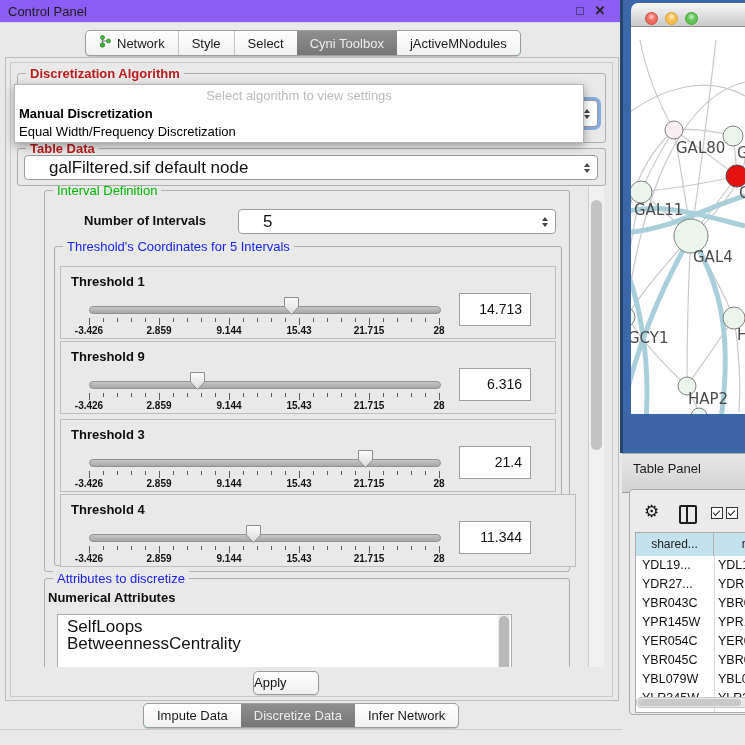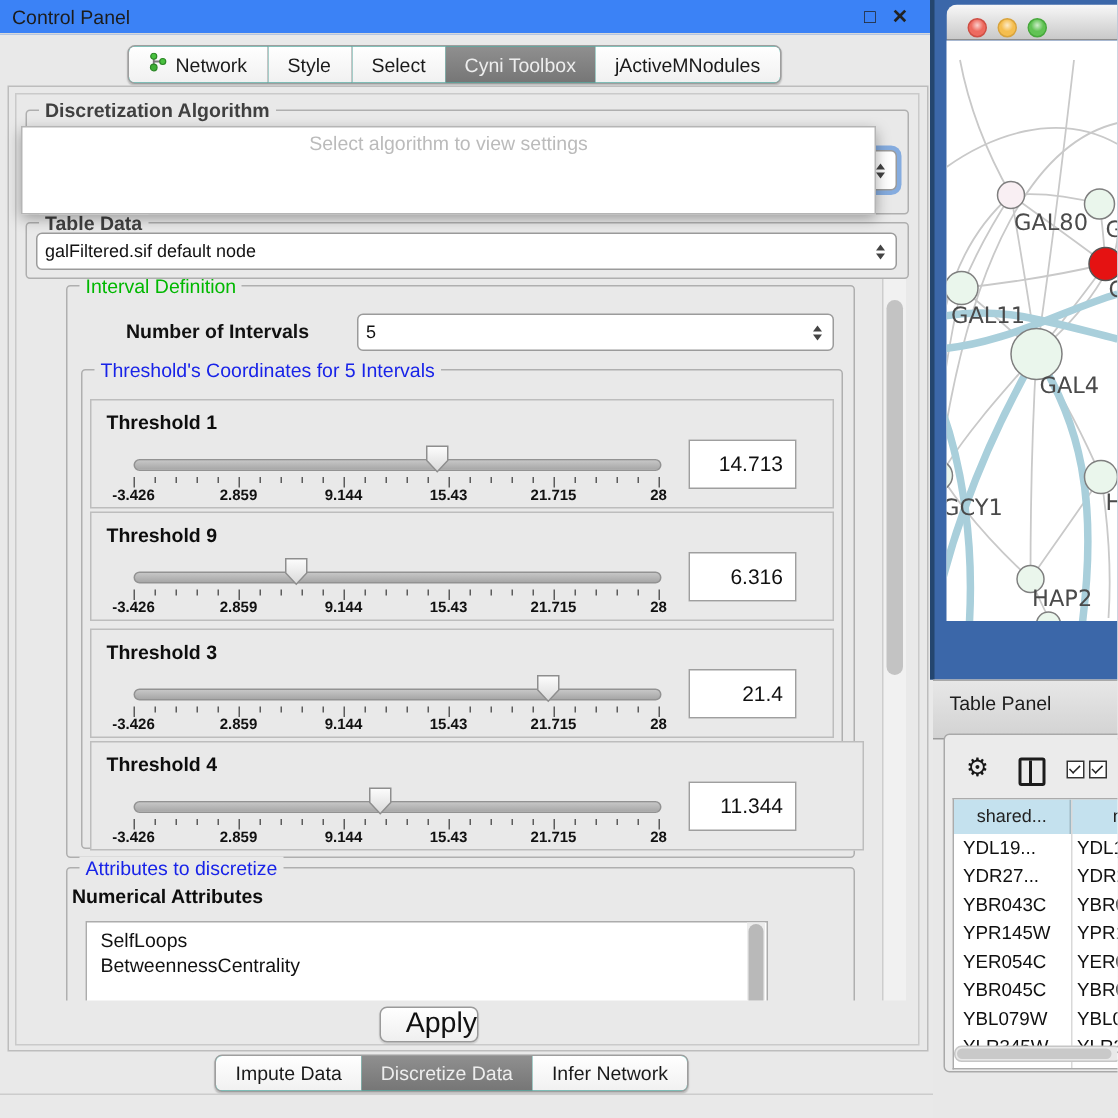--- a/index.html
+++ b/index.html
@@ -2,42 +2,42 @@
 <html><head>
 <meta charset="utf-8">
 <style>
   html,body{margin:0;padding:0}
   body{width:745px;height:745px;position:relative;overflow:hidden;
        background:#E9E9E9;font-family:"Liberation Sans",sans-serif;color:#111;
        -webkit-font-smoothing:antialiased}
   .abs{position:absolute}
 
   
-  .titlebar{left:0;top:0;width:622px;height:22px;background:#3b82f6;border-bottom:1px solid #D8D8D8}
+  .titlebar{left:0;top:0;width:622px;height:22px;background:#8b5cf6;border-bottom:1px solid #D8D8D8}
   .titlebar .wtitle{position:absolute;left:8px;top:4px;font-size:13px;color:#1c1c1c}
   .winbtn{position:absolute;top:3px;font-size:13px;color:#222;width:16px;text-align:center;cursor:default}
 
   .seg{position:absolute;display:flex;height:24px;border:1px solid #9E9E9E;border-radius:5px;
        overflow:hidden;background:#14b8a6;box-shadow:0 1px 1px rgba(0,0,0,.18)}
   .seg .tab{display:flex;align-items:center;gap:5px;padding:0 13px;font-size:13px;color:#1A1A1A;
        background:linear-gradient(#FFFFFF,#F1F1F1);white-space:nowrap}
   .seg .tab.sel{background:linear-gradient(#8F8F8F,#767676);color:#EDEDED}
   .seg .tab.div{border-left:1px solid #C4C4C4}
 
   .outerpanel{left:5px;top:57px;width:612px;height:642px;border:1px solid #BDBDBD;background:#E9E9E9}
   .innerpanel{left:10px;top:62px;width:601px;height:633px;border:1px solid #CACACA;background:#E9E9E9}
 
   .group{position:absolute;border:1px solid #AFAFAF;border-radius:3px}
   .gtitle{position:absolute;top:-8px;left:8px;background:#E9E9E9;padding:0 4px;font-size:13px;white-space:nowrap}
-  .gtitle.dark{color:#404040;font-weight:bold}
+  .gtitle.dark{color:#b91c1c;font-weight:bold}
   .gtitle.green{color:#00B800}
   .gtitle.blue{color:#1823E8}
 
   .combo{position:absolute;background:#fff;border:1px solid #9B9B9B;border-radius:4px;
-         font-size:12px;color:#111;line-height:23px;padding-left:5px;box-sizing:border-box;cursor:default}
+         font-size:17px;color:#111;line-height:23px;padding-left:24px;box-sizing:border-box;cursor:default}
   .combo.focus{box-shadow:0 0 0 3px #85ACDF}
   .steppers{position:absolute;right:7px;top:50%;transform:translateY(-50%);display:flex;flex-direction:column;gap:2px}
   .tri-up{width:0;height:0;border-left:3.5px solid transparent;border-right:3.5px solid transparent;border-bottom:4.5px solid #444}
   .tri-dn{width:0;height:0;border-left:3.5px solid transparent;border-right:3.5px solid transparent;border-top:4.5px solid #444}
 
   .popup{left:14px;top:84px;width:568px;height:57px;background:#fff;border:1px solid #B5B5B5;
          box-shadow:0 3px 9px rgba(0,0,0,.35);z-index:30}
   .popup .hint{text-align:center;color:#BBBBBB;font-size:13px;padding-top:3px;height:17px}
   .popup .opt{font-size:13px;color:#000;padding:1px 4px;height:16px;white-space:nowrap}
   .popup .opt.bold{font-weight:bold}
@@ -51,26 +51,26 @@
   .track{position:absolute;left:28px;top:39px;width:350px;height:6px;border-radius:4px;
          background:linear-gradient(#C6C6C6,#A7A7A7);border:1px solid #929292}
   .thumb{position:absolute;top:29px;width:17px;height:20px}
   .tick{position:absolute;background:#5c5c5c;width:1px}
   .ticklabel{position:absolute;top:58px;font-size:10px;font-weight:bold;color:#111;transform:translateX(-50%);white-space:nowrap}
   .vbox{position:absolute;left:398px;top:26px;width:72px;height:33px;background:#fff;border:1px solid #9F9F9F;
         font-size:14px;line-height:31px;text-align:right;padding-right:8px;box-sizing:border-box}
 
   .attrlabel{position:absolute;font-size:13px;font-weight:bold;color:#0d0d0d}
   .attrlist{position:absolute;left:57px;top:614px;width:455px;height:70px;background:#fff;border:1px solid #ACACAC;
-            font-size:13px;line-height:17px;padding:3px 0 0 9px;box-sizing:border-box;overflow:hidden}
+            font-size:17px;line-height:17px;padding:3px 0 0 9px;box-sizing:border-box;overflow:hidden}
   .attrsb{position:absolute;left:498px;top:615px;width:12px;height:68px;background:#EDEDED}
   .attrsb .thumbv2{position:absolute;left:1px;top:1px;width:10px;height:62px;background:#B9B9B9;border-radius:5px}
 
   .applybtn{left:253px;top:671px;width:64px;height:22px;border:1px solid #9A9A9A;border-radius:5px;
-            background:linear-gradient(#FFFFFF,#EFEFEF);font-size:19px;text-align:right;line-height:21px;
+            background:linear-gradient(#FFFFFF,#EFEFEF);font-size:13px;text-align:left;line-height:21px;
             box-shadow:0 1px 1px rgba(0,0,0,.12);cursor:default}
   .bottomline{left:0;top:729px;width:622px;height:0;border-top:1px solid #CCCCCC}
 
   
   .rightbg{left:622px;top:0;width:123px;height:745px;background:#E8E8E8}
   .blueframe{left:620px;top:0;width:125px;height:453px;background:#3B67A9;border-left:3px solid #24466F;box-sizing:border-box}
   .mactitle{left:631px;top:3px;width:114px;height:24px;border-top-left-radius:7px;
             background:linear-gradient(#F8F8F8,#C9C9C9);border-bottom:1px solid #8E8E8E;box-sizing:border-box}
   .tlight{position:absolute;top:9px;width:13px;height:13px;border-radius:50%;box-sizing:border-box}
   .netcanvas{left:631px;top:27px;width:114px;height:387px;background:#fff;overflow:hidden}
@@ -151,20 +151,24 @@
 </div>
 <div class="combo focus" style="left:24px;top:100px;width:574px;height:27px">
   <span class="steppers">
       <span class="tri-up"></span>
       <span class="tri-dn"></span>
     </span>
 </div>
 
 <div class="abs popup">
   <div class="hint">Select algorithm to view settings</div>
+  <div id="popup-options">
+      <div class="opt bold">Manual Discretization</div>
+      <div class="opt">Equal Width/Frequency Discretization</div>
+    </div>
 </div>
 
 <div class="group" style="left:17px;top:148px;width:587px;height:36px">
   <span class="gtitle dark">Table Data</span>
 </div>
 <div class="combo" style="left:24px;top:155px;width:574px;height:25px">
   <span>galFiltered.sif default node</span>
   <span class="steppers">
       <span class="tri-up"></span>
       <span class="tri-dn"></span>

